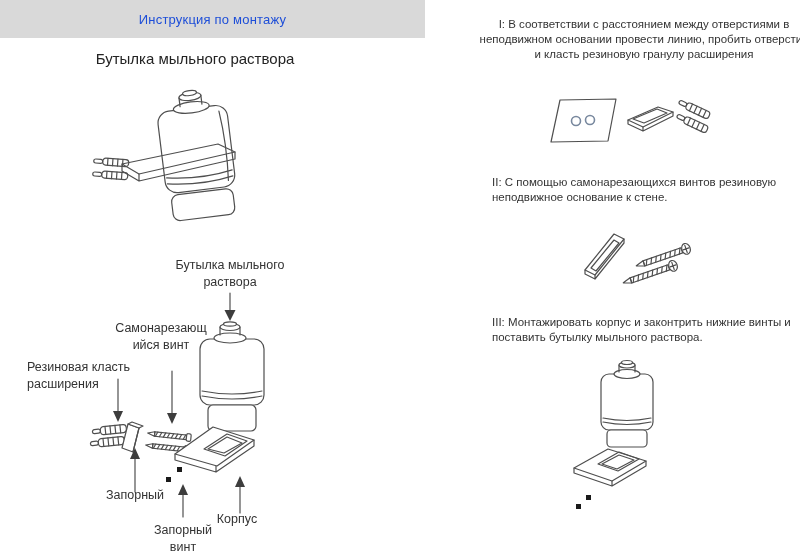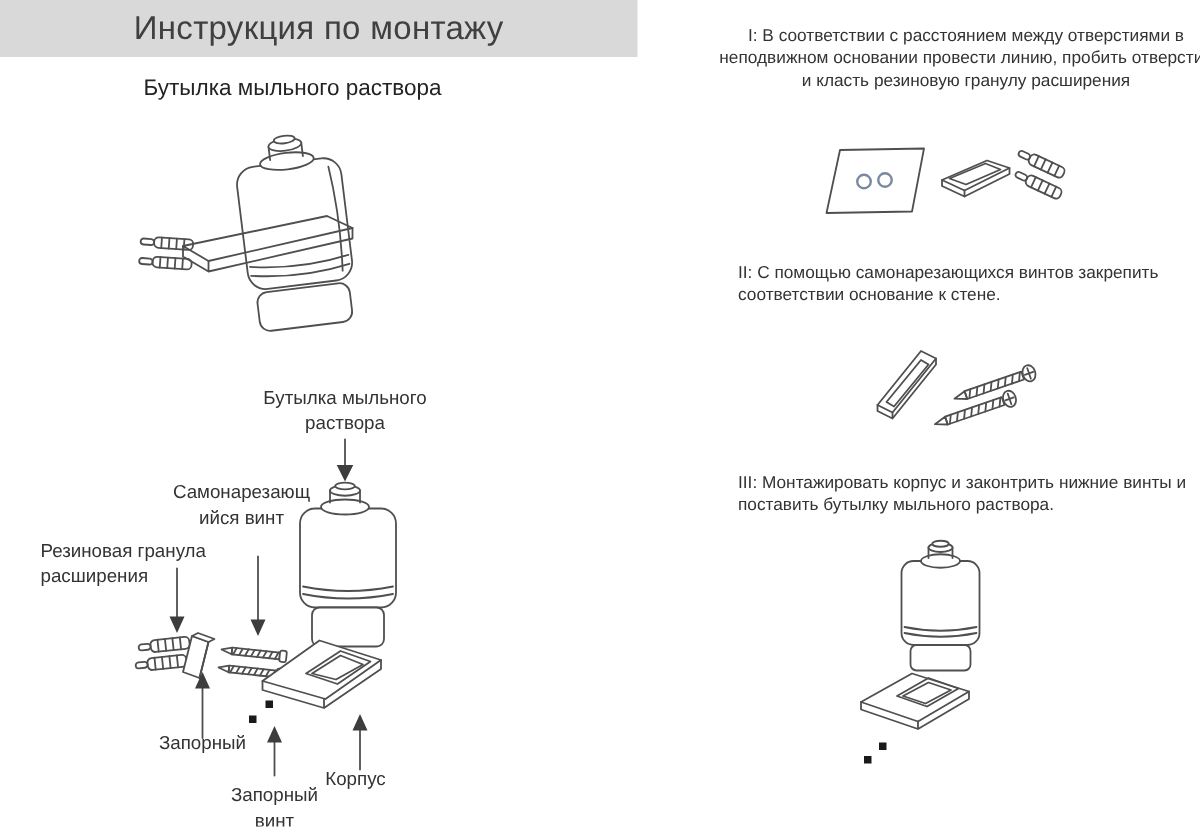--- a/index.html
+++ b/index.html
@@ -7,21 +7,21 @@
     width:800px;height:551px;position:relative;overflow:hidden;
     background:#ffffff;
     font-family:"Liberation Sans",sans-serif;
     color:#333;
   }
   .abs{position:absolute;}
   .header-bar{
     left:0;top:0;width:425px;height:38px;background:#d9d9d9;
     display:flex;align-items:center;justify-content:center;
   }
-  .page-title{font-size:22px;color:#404040;letter-spacing:.2px;}
+  .page-title{font-size:13px;color:#1d4ed8;letter-spacing:.2px;}
   .subtitle{left:75px;top:50px;width:240px;text-align:center;font-size:15px;color:#232323;}
   .dlabel{font-size:12.5px;color:#333;line-height:1.35;}
   .center{text-align:center;}
   .breakall{word-break:break-all;}
   .step-text{font-size:11.5px;line-height:1.32;color:#333;}
   svg{display:block;}
   .ln{stroke:#4f4f4f;stroke-width:1.2;fill:none;stroke-linejoin:round;stroke-linecap:round;}
   .lnw{stroke:#4f4f4f;stroke-width:1.2;fill:#ffffff;stroke-linejoin:round;}
   .ah{fill:#3d3d3d;stroke:none;}
 </style>
@@ -142,21 +142,21 @@
     <polygon class="ah" points="158,240 168,240 163,229"></polygon>
   </g>
   <g>
     <line class="ln" x1="220" y1="258" x2="220" y2="230"></line>
     <polygon class="ah" points="215,232 225,232 220,221"></polygon>
   </g>
 </svg>
 
 <div class="abs dlabel center" style="left:165px;top:257px;width:130px">Бутылка мыльного раствора</div>
 <div class="abs dlabel center breakall" style="left:112px;top:320px;width:98px">Самонарезающийся винт</div>
-<div class="abs dlabel" style="left:27px;top:359px;width:120px">Резиновая гранула расширения</div>
+<div class="abs dlabel" style="left:27px;top:359px;width:120px">Резиновая класть расширения</div>
 <div class="abs dlabel center" style="left:100px;top:487px;width:70px">Запорный</div>
 <div class="abs dlabel center" style="left:150px;top:522px;width:66px">Запорный винт</div>
 <div class="abs dlabel center" style="left:206px;top:511px;width:62px">Корпус</div>
 
 <div class="abs step-text center" style="left:478px;top:17px;width:332px">I: В соответствии с расстоянием между отверстиями в неподвижном основании провести линию, пробить отверстия и класть резиновую гранулу расширения</div>
 
 <svg class="abs" style="left:540px;top:88px" width="220" height="78" viewBox="0 0 220 78">
   <g>
     <polygon class="lnw" points="20,12 76,11 68,53 11,54"></polygon>
     <circle cx="36" cy="33" r="4.5" fill="#ffffff" stroke-width="1.6" stroke="#78889e"></circle>
@@ -172,21 +172,21 @@
     <rect class="ln" x="0" y="0" width="25" height="7.5" rx="3"></rect>
     <path class="ln" d="M5,0 v7.5 M10,0 v7.5 M15,0 v7.5 M20,0 v7.5"></path>
   </g>
   <g transform="translate(146,28) rotate(25)">
     <rect class="ln" x="-8" y="1.5" width="8" height="4" rx="2"></rect>
     <rect class="ln" x="0" y="0" width="25" height="7.5" rx="3"></rect>
     <path class="ln" d="M5,0 v7.5 M10,0 v7.5 M15,0 v7.5 M20,0 v7.5"></path>
   </g>
 </svg>
 
-<div class="abs step-text" style="left:492px;top:175px;width:300px">II: С помощью самонарезающихся винтов закрепить соответствии основание к стене.</div>
+<div class="abs step-text" style="left:492px;top:175px;width:300px">II: С помощью самонарезающихся винтов резиновую неподвижное основание к стене.</div>
 
 <svg class="abs" style="left:570px;top:222px" width="150" height="85" viewBox="0 0 150 85">
   <g>
     <polygon class="lnw" points="15,48 44,12 54,17 25,53"></polygon>
     <polygon class="ln" points="21,46 44,18 49,21 26,49"></polygon>
     <path class="ln" d="M15,48 v4 L25,57 v-4 M25,57 L54,21 v-4"></path>
   </g>
   <g transform="translate(65,40) rotate(-19)">
     <polygon class="ln" points="0,4 8,1.5 8,7"></polygon>
     <rect class="ln" x="8" y="1.5" width="40" height="5.5"></rect>

